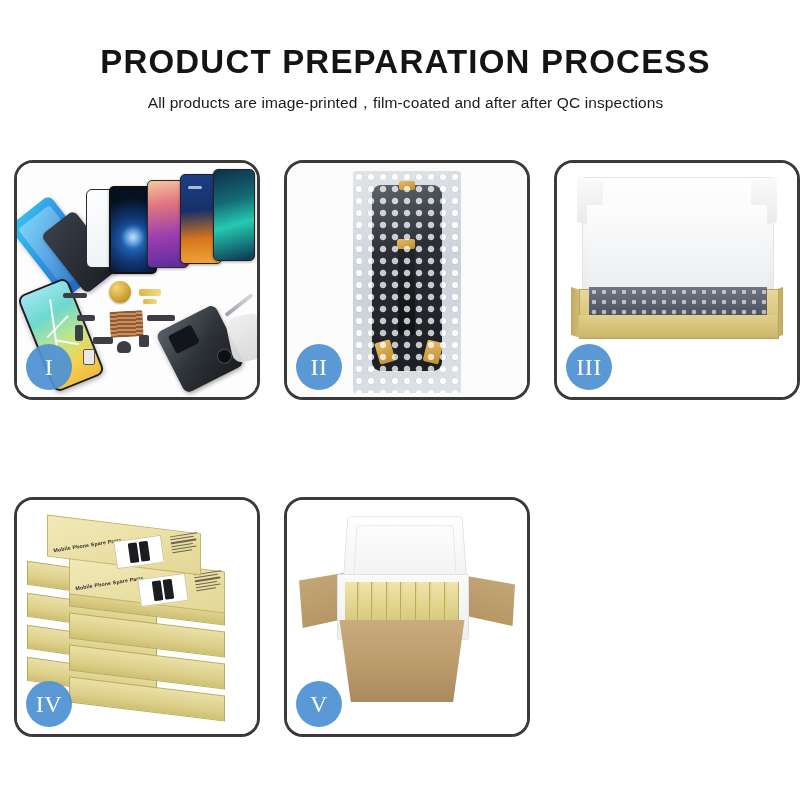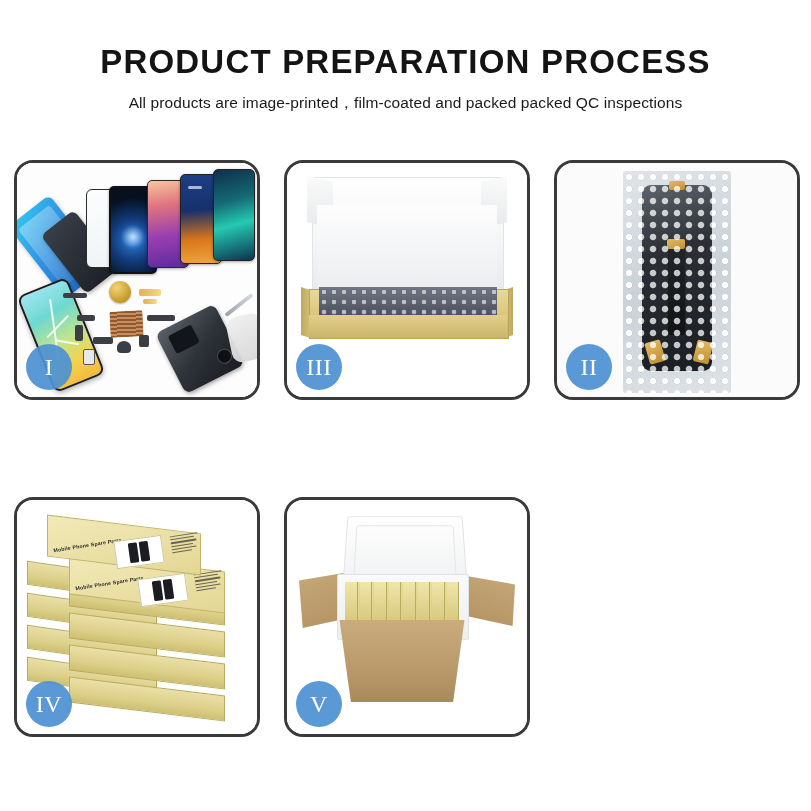--- a/index.html
+++ b/index.html
@@ -324,21 +324,21 @@
   }
   .tapetab{position:absolute;background:rgba(150,122,84,.65);border-radius:1px;}
 </style>
 </head>
 <body>
 
 <div class="page">
 
   <div class="header">
     <div class="title">PRODUCT PREPARATION PROCESS</div>
-    <div class="subtitle">All products are image-printed，film-coated and packed packed QC inspections</div>
+    <div class="subtitle">All products are image-printed，film-coated and after after QC inspections</div>
   </div>
 
   <div class="grid">
 
     <div class="card">
       <div class="photo">
         <div class="c1bg"></div>
         <div class="film"></div>
         <div class="filmdark"></div>
         <div class="glass"></div>
@@ -364,46 +364,46 @@
         <div class="flex-part" style="left:122px;top:172px;width:10px;height:12px;"></div>
         <div class="flex-part" style="left:66px;top:186px;width:10px;height:14px;border-radius:2px;background:#e8e8e8;border:1px solid #555;"></div>
         <div class="backplate"></div>
         <div class="hand"></div>
         <div class="tweezer"></div>
       </div>
       <div class="badge">I</div>
     </div>
 
     <div class="card">
+      <div class="photo">
+        <div class="bubblebag"></div>
+        <div class="innerscreen"></div>
+        <div class="flexcable"></div>
+        <div class="goldtab" style="left:50%;margin-left:-8px;top:18px;width:16px;height:9px;"></div>
+        <div class="goldtab" style="left:50%;margin-left:-10px;top:76px;width:18px;height:10px;"></div>
+        <div class="goldtab" style="left:50%;margin-left:-30px;top:178px;width:16px;height:22px;transform:rotate(-16deg);"></div>
+        <div class="goldtab" style="left:50%;margin-left:18px;top:178px;width:16px;height:22px;transform:rotate(14deg);"></div>
+        <div class="bubbleoverlay"></div>
+      </div>
+      <div class="badge">II</div>
+    </div>
+
+    <div class="card">
       <div class="photo" style="background:#ffffff;">
         <div class="lid"></div>
         <div class="lidflapL"></div>
         <div class="lidflapR"></div>
         <div class="foamfill"></div>
         <div class="boxsideL"></div>
         <div class="boxsideR"></div>
         <div class="boxbase"></div>
         <div class="bubbletray"></div>
         <div class="boxfrontLip"></div>
       </div>
       <div class="badge">III</div>
-    </div>
-
-    <div class="card">
-      <div class="photo">
-        <div class="bubblebag"></div>
-        <div class="innerscreen"></div>
-        <div class="flexcable"></div>
-        <div class="goldtab" style="left:50%;margin-left:-8px;top:18px;width:16px;height:9px;"></div>
-        <div class="goldtab" style="left:50%;margin-left:-10px;top:76px;width:18px;height:10px;"></div>
-        <div class="goldtab" style="left:50%;margin-left:-30px;top:178px;width:16px;height:22px;transform:rotate(-16deg);"></div>
-        <div class="goldtab" style="left:50%;margin-left:18px;top:178px;width:16px;height:22px;transform:rotate(14deg);"></div>
-        <div class="bubbleoverlay"></div>
-      </div>
-      <div class="badge">II</div>
     </div>
 
     <div class="card">
       <div class="photo" style="background:#ffffff;">
         <div class="stackwrap">
 
           <div class="gbox" style="left:2px;top:56px;width:128px;height:22px;transform:skewY(8deg);"></div>
           <div class="gbox" style="left:2px;top:88px;width:128px;height:22px;transform:skewY(8deg);"></div>
           <div class="gbox" style="left:2px;top:120px;width:128px;height:22px;transform:skewY(8deg);"></div>
           <div class="gbox" style="left:2px;top:152px;width:128px;height:22px;transform:skewY(8deg);"></div>

